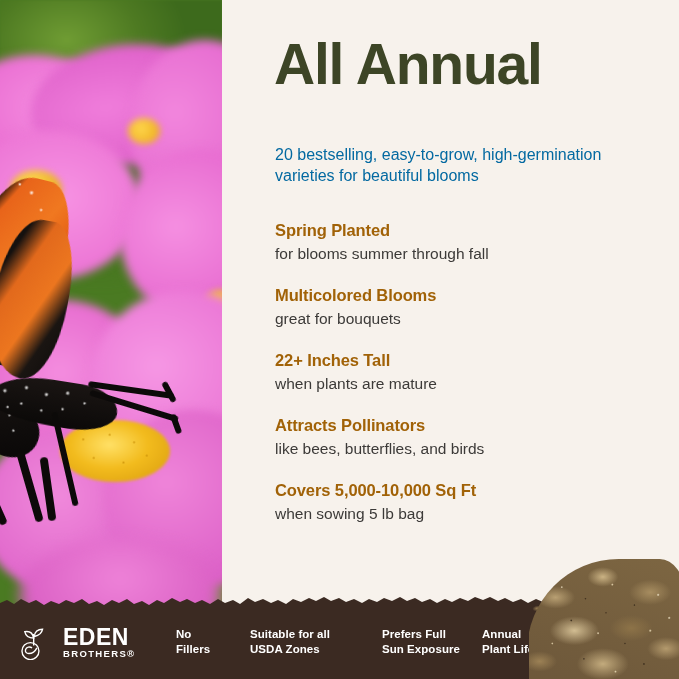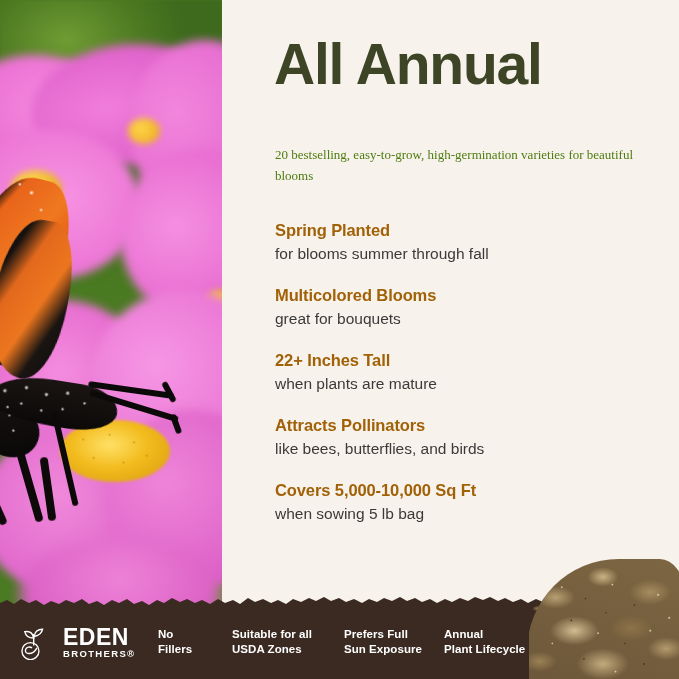--- a/index.html
+++ b/index.html
@@ -118,42 +118,42 @@
     position:absolute;left:52px;top:34px;width:400px;
     font-size:57px;line-height:60px;font-weight:bold;color:#3D4526;
     letter-spacing:-1.2px;
   }
   .subtitle{
     position:absolute;left:53px;top:102px;width:400px;
     font-size:28px;line-height:32px;color:#8A8B4A;letter-spacing:1.2px;
   }
   .desc{
     position:absolute;left:53px;top:144px;width:390px;
-    font-size:13px;line-height:21px;color:#4d7c0f;font-family:Liberation Serif, serif;
+    font-size:16px;line-height:21px;color:#0369a1;
   }
   .features{position:absolute;left:53px;top:220px;width:395px;}
   .feature{margin-bottom:21px;}
   .feat-title{font-size:16.5px;font-weight:bold;color:#a16207;line-height:21px;letter-spacing:-.1px;}
   .feat-sub{font-size:15.5px;color:#3C3A38;line-height:21px;margin-top:2px;}
 
   
   .footer{position:absolute;left:0;bottom:0;width:679px;height:74px;background:#3B2A22;overflow:visible;}
   .torn{position:absolute;left:0;top:-11px;width:679px;height:14px;}
 
   .logo{position:absolute;left:18px;top:20px;width:112px;height:36px;display:flex;align-items:center;}
   .logo-mark{width:33px;height:34px;flex:0 0 33px;}
   .logo-text{margin-left:12px;color:#fff;}
   .logo-eden{font-size:23px;font-weight:bold;letter-spacing:.5px;line-height:20px;}
   .logo-bro{font-size:9.5px;font-weight:bold;letter-spacing:1.35px;line-height:12px;margin-top:1px;}
 
-  .badges{position:absolute;left:158px;top:22px;display:flex;justify-content:flex-end;}
+  .badges{position:absolute;left:176px;top:22px;display:flex;justify-content:flex-end;}
   .badge{color:#fff;font-size:11.5px;font-weight:bold;line-height:15px;letter-spacing:.05px;}
   .b1{width:74px;}
   .b2{width:112px;}
-  .b3{width:100px;}
+  .b3{width:100px;margin-left:20px;}
   .b4{width:120px;}
 
   
   .seeds{position:absolute;right:0;bottom:0;width:150px;height:122px;overflow:hidden;}
   .seed-mass{position:absolute;right:-6px;bottom:-8px;width:158px;height:128px;
     background:
       radial-gradient(ellipse 28px 16px at 18% 30%, #b9a073 0%, transparent 70%),
       radial-gradient(ellipse 22px 14px at 48% 14%, #cbb384 0%, transparent 70%),
       radial-gradient(ellipse 30px 18px at 78% 26%, #a78d60 0%, transparent 70%),
       radial-gradient(ellipse 34px 20px at 30% 56%, #d2bd92 0%, transparent 72%),

